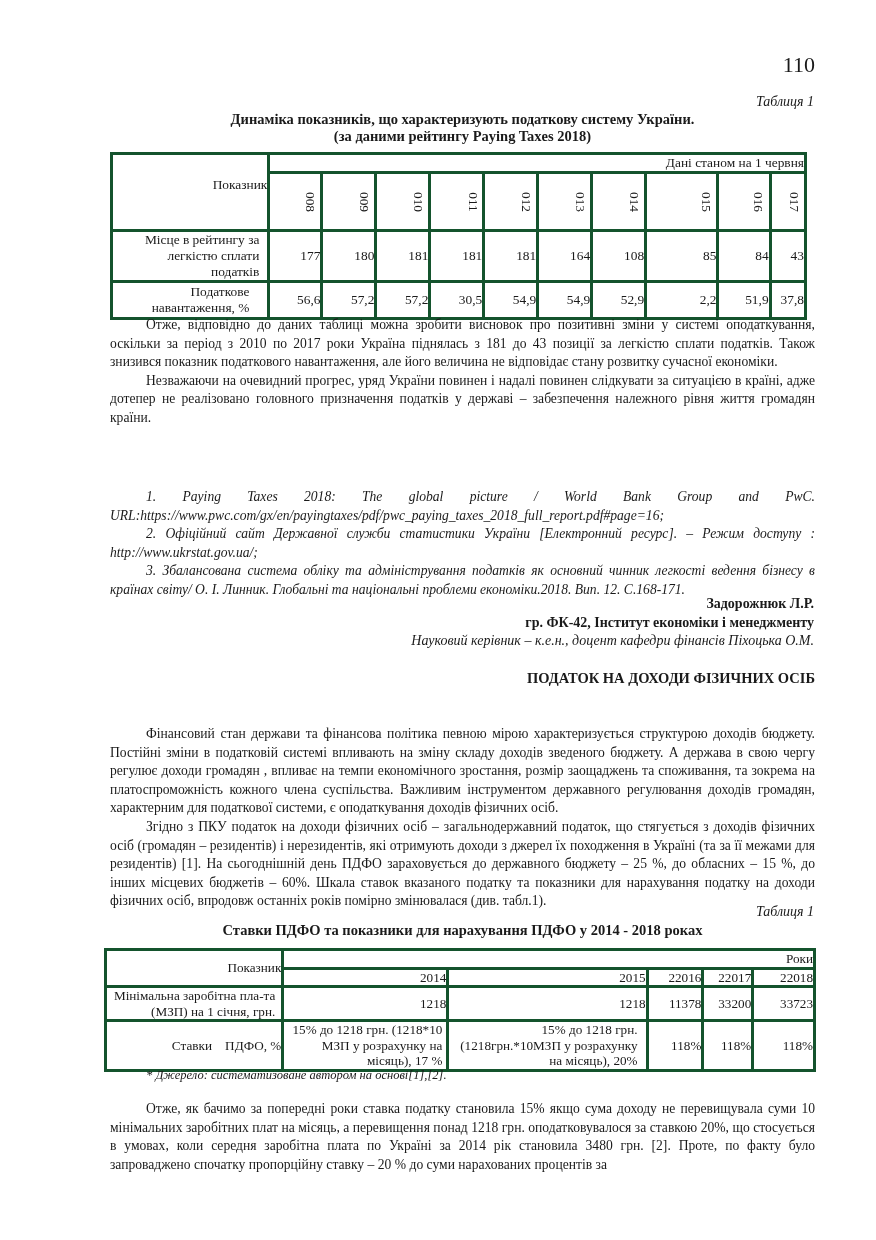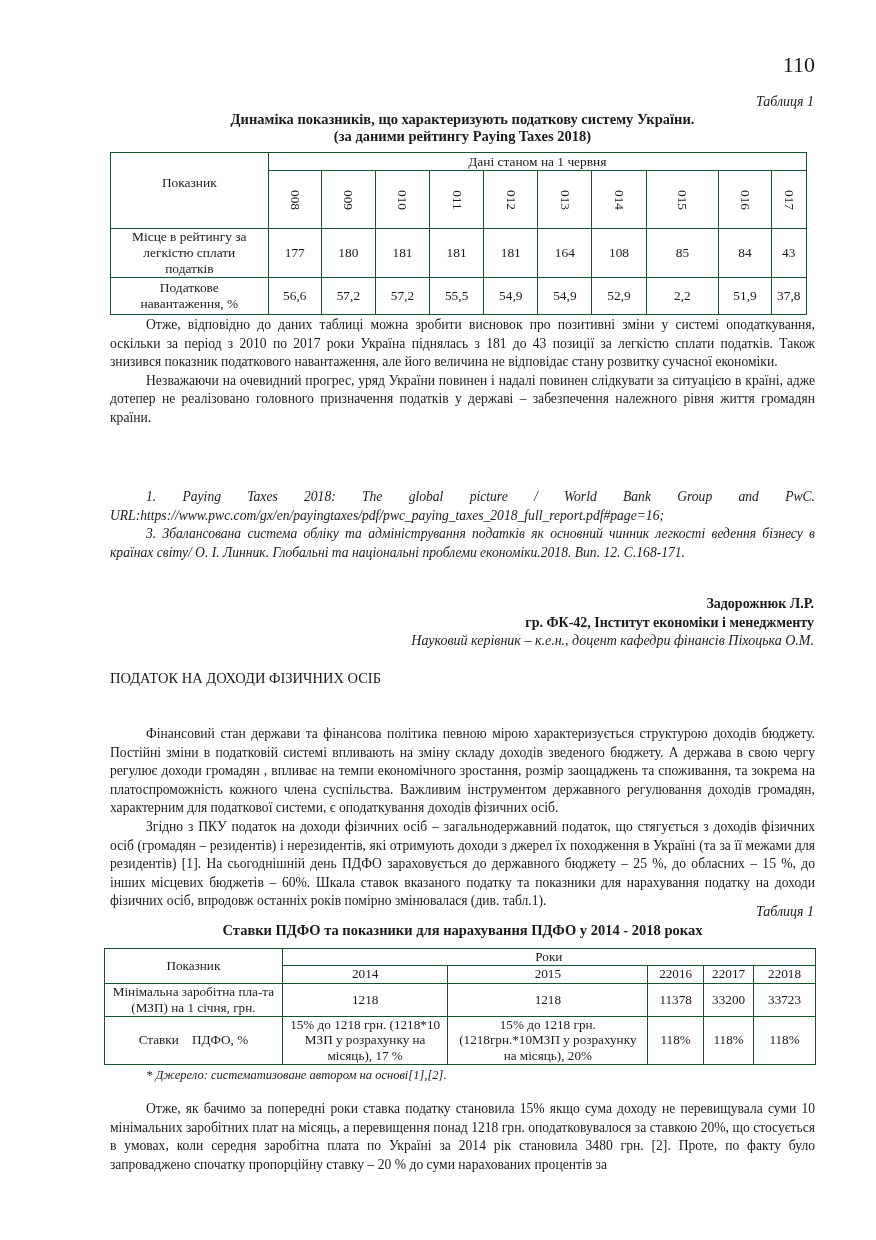--- a/index.html
+++ b/index.html
@@ -9,23 +9,23 @@
   .pagenum { left:760px; top:52px; width:55px; text-align:right; font-size:22px; }
   .tabref { right:62px; font-style:italic; font-size:14px; }
   .caption { left:110px; width:705px; text-align:center; font-weight:bold; font-size:14.5px; line-height:17px; }
   .para { left:110px; width:705px; font-size:13.6px; line-height:18.6px; text-align:justify; }
   .para p { margin:0; text-indent:36px; }
   .refs { left:110px; width:705px; font-size:13.6px; line-height:18.6px; text-align:justify; font-style:italic;margin-top:37px; }
   .refs p { margin:0; text-indent:36px; text-align-last:auto; }
   .author { right:62px; text-align:right; font-size:14px; line-height:18.6px; }
   .author .b { font-weight:bold; }
   .author .i { font-style:italic; }
-  .title2 { left:110px; width:705px; text-align:left; font-weight:normal; font-size:14.5px; line-height:18px; }
+  .title2 { left:110px; width:705px; text-align:right; font-weight:bold; font-size:14.5px; line-height:18px; }
   table { border-collapse:collapse; font-size:13.4px; }
-  td, th { border:1px solid #14532d; text-align:center; vertical-align:middle; font-weight:normal; padding:0; }
+  td, th { border:3px solid #14532d; text-align:right; vertical-align:middle; font-weight:normal; padding:0; }
   .t1 { left:110px; top:152px; width:697px; }
   .t1 .yr { height:58px; }
   .t1 .yr span { display:inline-block; transform:rotate(90deg); white-space:nowrap; }
   .t2 { left:104px; top:948px; width:712px; font-size:13.2px; line-height:15.5px; }
   .note { left:146px; top:1068px; font-style:italic; font-size:12.5px; }
 </style>
 </head>
 <body>
 
 <div class="abs pagenum">110</div>
@@ -78,38 +78,39 @@
     <td>108</td>
     <td>85</td>
     <td>84</td>
     <td>43</td>
   </tr>
   <tr style="height:37px;">
     <td style="line-height:16px;padding:0 18px;">Податкове навантаження, %</td>
     <td>56,6</td>
     <td>57,2</td>
     <td>57,2</td>
-    <td>55,5</td>
+    <td>30,5</td>
     <td>54,9</td>
     <td>54,9</td>
     <td>52,9</td>
     <td>2,2</td>
     <td>51,9</td>
     <td>37,8</td>
   </tr>
 </tbody>
   </table>
 
 <div class="abs para" style="top:316px;">
   <p>Отже, відповідно до даних таблиці можна зробити висновок про позитивні зміни у системі оподаткування, оскільки за період з 2010 по 2017 роки Україна піднялась з 181 до 43  позиції за легкістю сплати податків. Також знизився показник податкового навантаження, але його величина не відповідає стану розвитку сучасної економіки.</p>
   <p>Незважаючи на очевидний прогрес, уряд України повинен і надалі повинен слідкувати за ситуацією в країні, адже дотепер не реалізовано головного призначення податків у державі – забезпечення належного рівня життя громадян країни.</p>
 </div>
 
 <div class="abs refs" style="top:451px;">
   <p><span class="">1. Paying Taxes 2018: The global picture / World Bank Group and PwC.</span> <span>URL:https://www.pwc.com/gx/en/payingtaxes/pdf/pwc_paying_taxes_2018_full_report.pdf#page=16;</span></p>
+  <p><span>2. Офіційний сайт Державної служби статистики України [Електронний ресурс]. – Режим доступу :</span> <span>http://www.ukrstat.gov.ua/;</span></p>
   <p><span>3. Збалансована система обліку та адміністрування податків як основний чинник легкості ведення</span> <span>бізнесу в країнах світу/ О. І. Линник. Глобальні та національні проблеми економіки.2018. Вип. 12. С.168-171.</span></p>
 </div>
 
 <div class="abs author" style="top:595px;">
   <div class="b">Задорожнюк Л.Р.</div>
   <div class="b">гр. ФК-42, Інститут економіки і менеджменту</div>
   <div class="i">Науковий керівник – к.е.н., доцент кафедри фінансів Піхоцька О.М.</div>
 </div>
 
 <div class="abs title2" style="top:669px;">

